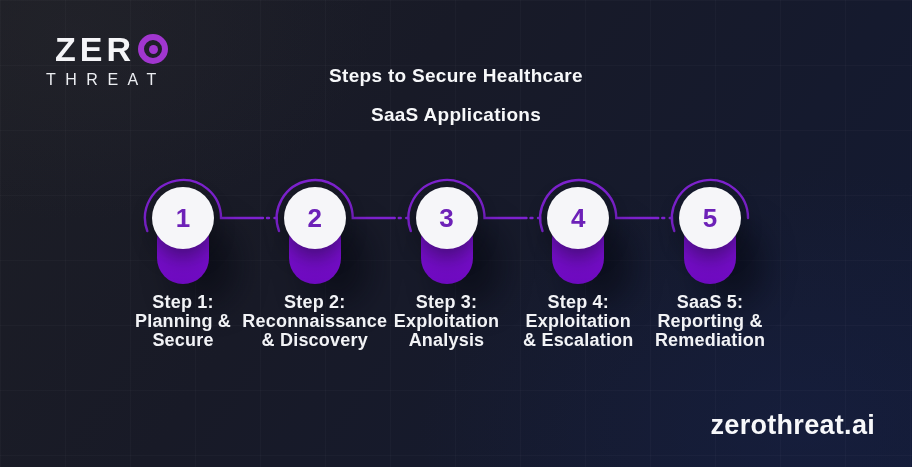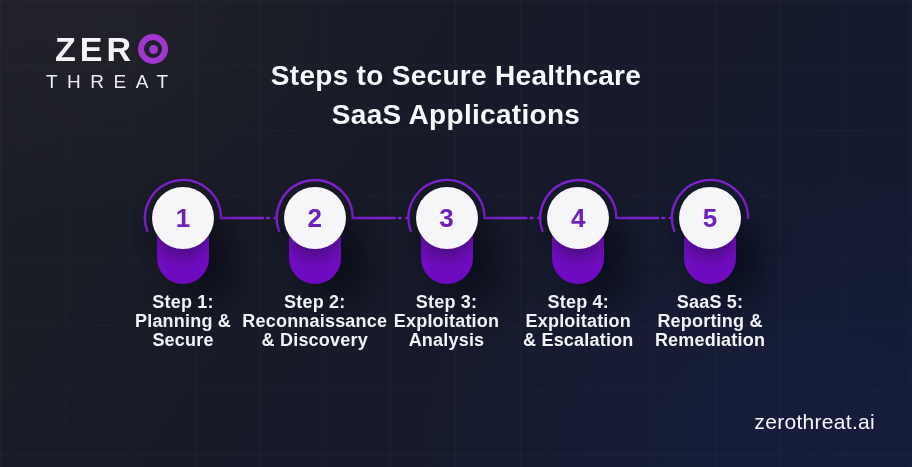--- a/index.html
+++ b/index.html
@@ -33,28 +33,28 @@
   }
   .logo-target{
     width:30px;height:30px;border-radius:50%;
     border:6px solid #a136cf;
     display:flex;align-items:center;justify-content:center;
     margin-left:1px;
   }
   .logo-target .dot{width:9px;height:9px;border-radius:50%;background:#a136cf;}
   .logo-sub{
     margin-top:5px;margin-left:4px;
-    font-size:19px;font-weight:400;letter-spacing:9.5px;color:#eceef2;
+    font-size:16px;font-weight:400;letter-spacing:9.5px;color:#eceef2;
   }
 
   
   .title{
     position:absolute;left:0;right:0;top:56px;
     text-align:center;color:#f7f8fa;
-    font-size:28px;font-weight:700;line-height:39px;letter-spacing:0.3px;
+    font-size:19px;font-weight:700;line-height:39px;letter-spacing:0.3px;
   }
 
   
   .step-pill{
     position:absolute;top:214px;width:52px;height:70px;border-radius:26px;
     background:linear-gradient(180deg,#8414e4 0%,#7a0ed0 55%,#6d0abe 100%);
     box-shadow:22px 16px 30px 4px rgba(5,8,16,0.55);
   }
   .step-circle{
     position:absolute;top:187px;width:62px;height:62px;border-radius:50%;
@@ -159,15 +159,15 @@
     <div class="step-circle" style="left:679px">
       <span class="step-number">5</span>
     </div>
     <div class="step-label" style="left:630px">
       <div>SaaS 5:</div>
       <div>Reporting &amp;</div>
       <div>Remediation</div>
     </div>
   </div>
 
-  <div style="position:absolute;right:37px;top:410px;color:#f7f8fa;font-size:21px;font-weight:400;letter-spacing:0.3px;">zerothreat.ai</div>
+  <div style="position:absolute;right:37px;top:410px;color:#f7f8fa;font-size:27px;font-weight:700;letter-spacing:0.3px;">zerothreat.ai</div>
 
 </div>
 
 </body></html>

